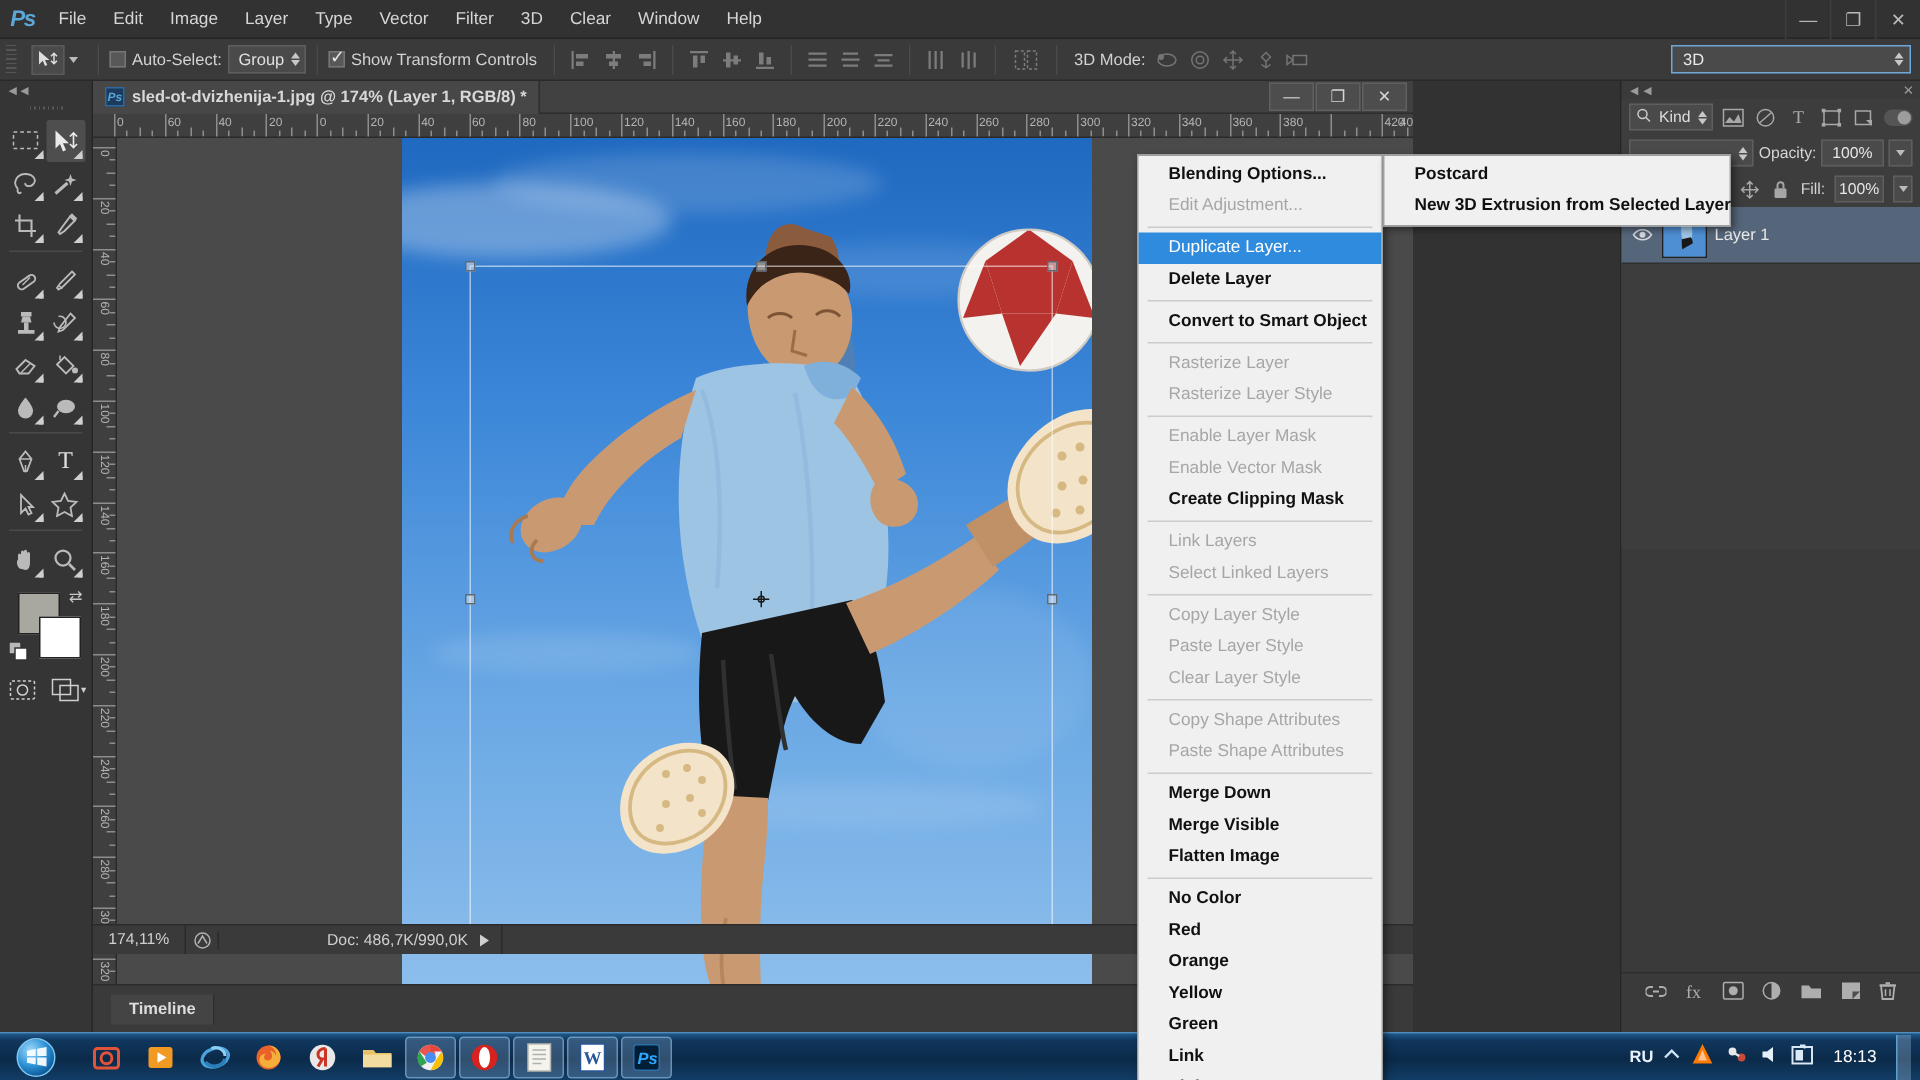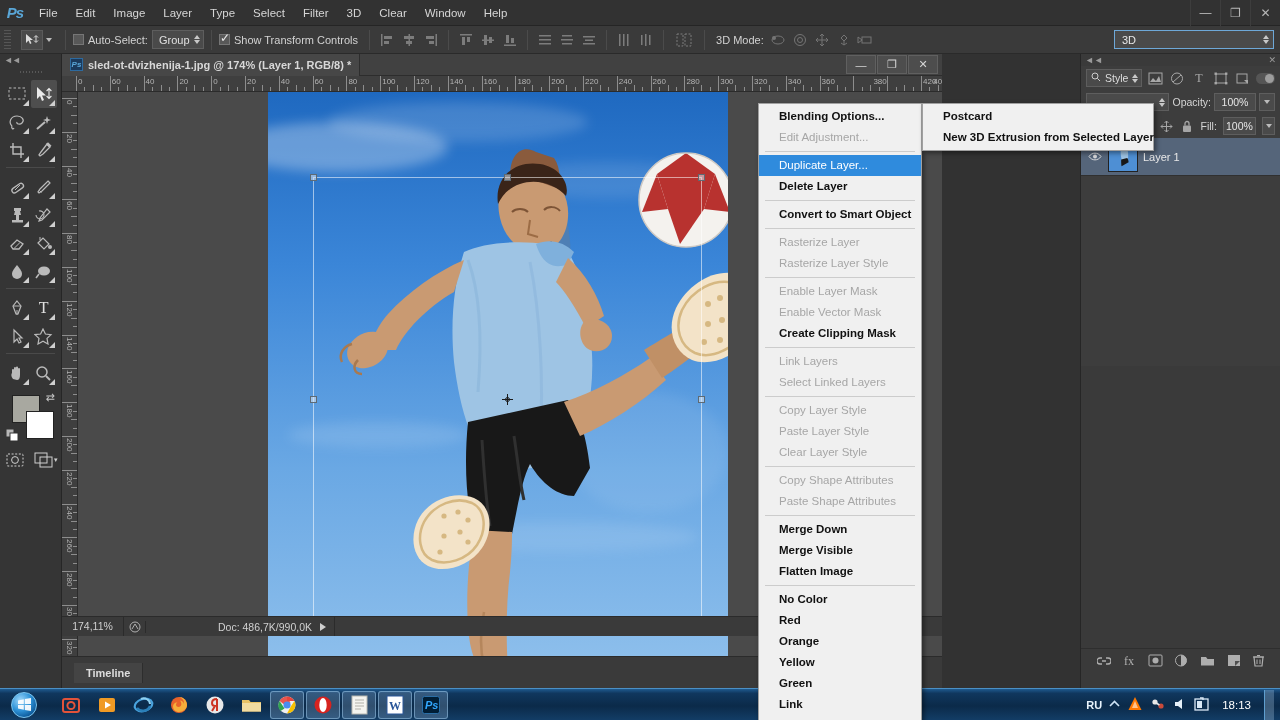--- a/index.html
+++ b/index.html
@@ -251,21 +251,21 @@
 
 <div class="app">
 
   <div class="menubar">
     <div class="ps-logo">Ps</div>
     <div class="mi">File</div>
     <div class="mi">Edit</div>
     <div class="mi">Image</div>
     <div class="mi">Layer</div>
     <div class="mi">Type</div>
-    <div class="mi">Select</div>
+    <div class="mi">Vector</div>
     <div class="mi">Filter</div>
     <div class="mi">3D</div>
     <div class="mi">Clear</div>
     <div class="mi">Window</div>
     <div class="mi">Help</div>
     <div class="win-controls">
       <div>—</div>
       <div>❐</div>
       <div class="wclose">✕</div>
     </div>
@@ -741,21 +741,21 @@
         <div class="rtick" style="left: 725.8px; top: 1px;">340</div>
         <div class="rmark" style="left: 732.25px; bottom: 0px; width: 1px; height: 4px;"></div>
         <div class="rmark" style="left: 740.7px; bottom: 0px; width: 1px; height: 6px;"></div>
         <div class="rmark" style="left: 749.15px; bottom: 0px; width: 1px; height: 4px;"></div>
         <div class="rmark" style="left: 757.6px; top: 0px; width: 1px; height: 16px;"></div>
         <div class="rtick" style="left: 759.6px; top: 1px;">360</div>
         <div class="rmark" style="left: 766.05px; bottom: 0px; width: 1px; height: 4px;"></div>
         <div class="rmark" style="left: 774.5px; bottom: 0px; width: 1px; height: 6px;"></div>
         <div class="rmark" style="left: 782.95px; bottom: 0px; width: 1px; height: 4px;"></div>
         <div class="rmark" style="left: 791.4px; top: 0px; width: 1px; height: 16px;"></div>
-        <div class="rtick" style="left: 793.4px; top: 1px; padding-left: 18px;">380</div>
+        <div class="rtick" style="left: 793.4px; top: 1px;">380</div>
         <div class="rmark" style="left: 799.85px; bottom: 0px; width: 1px; height: 4px;"></div>
         <div class="rmark" style="left: 808.3px; bottom: 0px; width: 1px; height: 6px;"></div>
         <div class="rmark" style="left: 816.75px; bottom: 0px; width: 1px; height: 4px;"></div>
         <div class="rmark" style="left: 825.2px; top: 0px; width: 1px; height: 16px;"></div>
         <div class="rtick" style="left: 827.2px; top: 1px; margin-left: 44px;">400</div>
         <div class="rmark" style="left: 833.65px; bottom: 0px; width: 1px; height: 4px;"></div>
         <div class="rmark" style="left: 842.1px; bottom: 0px; width: 1px; height: 6px;"></div>
         <div class="rmark" style="left: 850.55px; bottom: 0px; width: 1px; height: 4px;"></div>
         <div class="rmark" style="left: 859px; top: 0px; width: 1px; height: 16px;"></div>
         <div class="rtick" style="left: 861px; top: 1px;">420</div>
@@ -977,21 +977,21 @@
 
     <div class="layers-body">
       <div class="filter-row">
         <div class="kind-combo">
           <span>
             <svg width="10" height="10">
                 <circle cx="4" cy="4" r="3" fill="none" stroke="#ccc"></circle>
                 <path d="M6.3 6.3 L9 9" stroke="#ccc"></path>
               </svg>
           </span>
-          <span>Style</span>
+          <span>Kind</span>
           <span class="spin">
               <i class="up"></i>
               <i class="dn"></i>
             </span>
         </div>
         <div class="ficon">
             <svg width="15" height="13">
               <rect x="1" y="1" width="13" height="11" fill="none" stroke="#ccc"></rect>
               <path d="M2 10 L5 6 L8 9 L11 4 L13 10 Z" fill="#ccc"></path>
             </svg>

